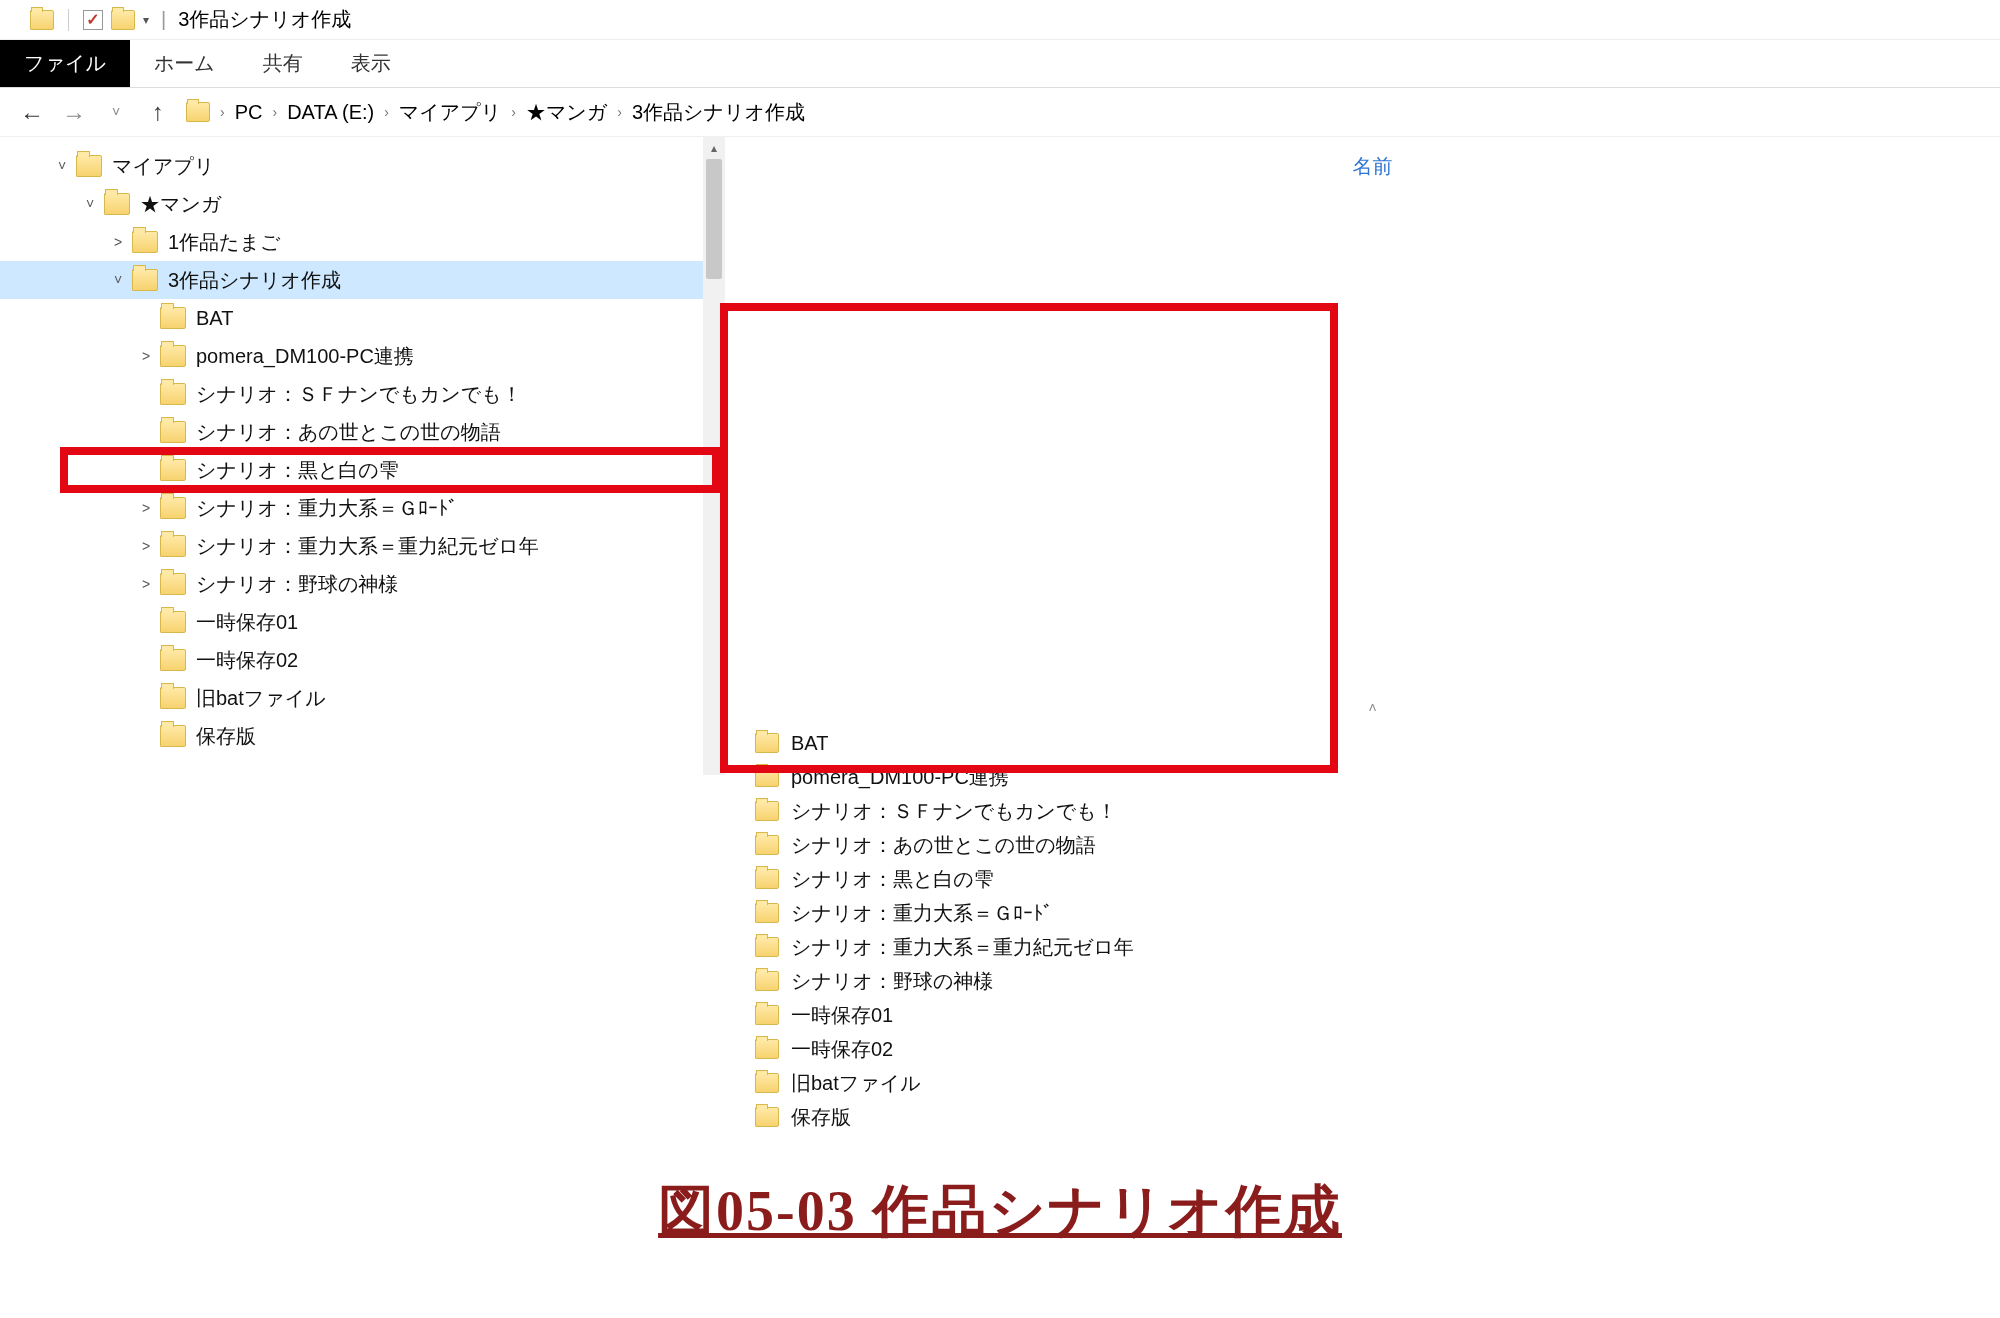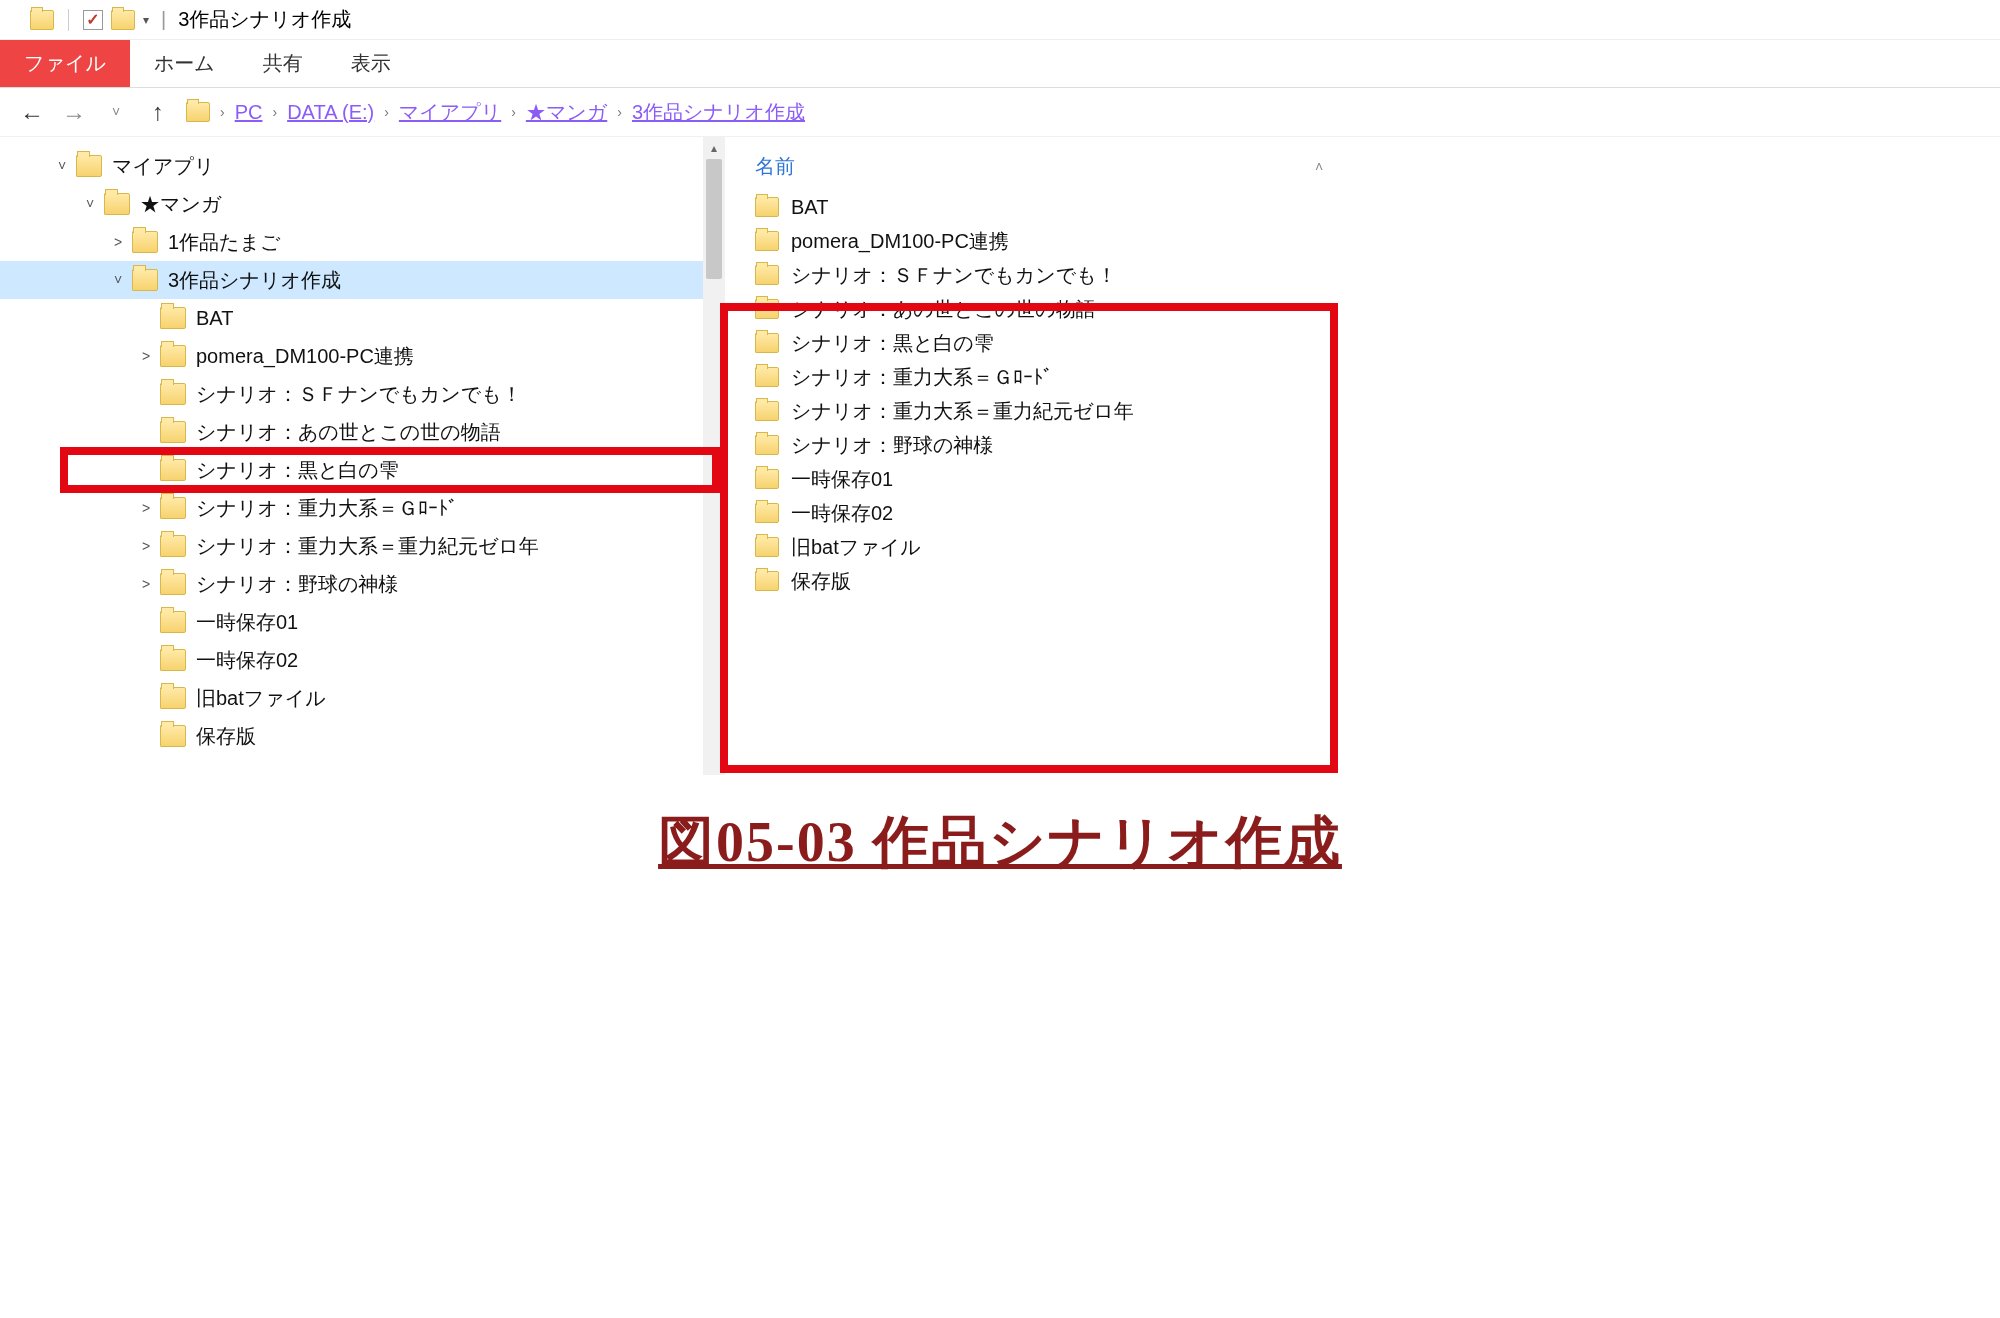--- a/index.html
+++ b/index.html
@@ -46,36 +46,36 @@
     .ribbon-tabs {
       display: flex; align-items: stretch;
       border-bottom: 1px solid #ddd;
     }
     .ribbon-tab {
       padding: 10px 24px;
       color: #333;
       cursor: default;
     }
     .ribbon-tab.file {
-      background: #ef4444;
+      background: #000000;
       color: #fff;
     }
     
     .nav-row {
       display: flex;
       align-items: center;
       gap: 14px;
       padding: 10px 18px;
       border-bottom: 1px solid #f0f0f0;
     }
     .nav-arrow { color: #888; font-size: 24px; width: 28px; text-align:center; }
     .nav-arrow.active { color: #333; }
     .breadcrumb { display: flex; align-items: center; gap: 10px; }
     .bc-sep { color: #777; font-size: 14px; }
-    .bc-seg { color: #8b5cf6; white-space: nowrap; text-decoration: underline; }
+    .bc-seg { color: #000000; white-space: nowrap; }
     
     .body-split { display: flex; align-items: flex-start; }
     
     .tree-pane { width: 725px; position: relative; }
     .tree { padding: 10px 0 20px 0; }
     .tree-row {
       display: flex; align-items: center;
       height: 38px;
       padding-left: 0;
       white-space: nowrap;
@@ -103,21 +103,21 @@
     .tree-label { color: #111; }
     
     .vscroll {
       position: absolute; top: 0; right: 0; width: 22px; bottom: 0;
       background: #f1f1f1;
     }
     .vscroll .arrow { height: 22px; display:flex; align-items:center; justify-content:center; color:#666; font-size:12px; }
     .vscroll .thumb { position:absolute; left:3px; right:3px; top:22px; height:120px; background:#c8c8c8; border-radius:2px; }
     
     .list-pane { flex: 1; padding: 10px 10px 10px 30px; position: relative; }
-    .list-header { color: #2e75d4; padding: 6px 0 10px 0; font-size: 20px; display:flex; align-items:center; gap:520px;}
+    .list-header { color: #2e75d4; padding: 6px 0 10px 0; font-size: 20px; display:flex; align-items:center; gap:520px;flex-direction:column;}
     .sort-caret { color:#888; font-size:14px; }
     .list-row { display:flex; align-items:center; height: 34px; }
     .list-row .folder-icon { width:24px; height:20px; margin-right:12px; }
     .list-row .folder-icon::before{ top:-4px; width:10px; height:4px; }
     .list-label { color:#111; }
     
     .red-box-left {
       position: absolute; border: 8px solid #e30613;
       left: 60px; top: 310px; width: 660px; height: 46px;
       z-index: 5;

